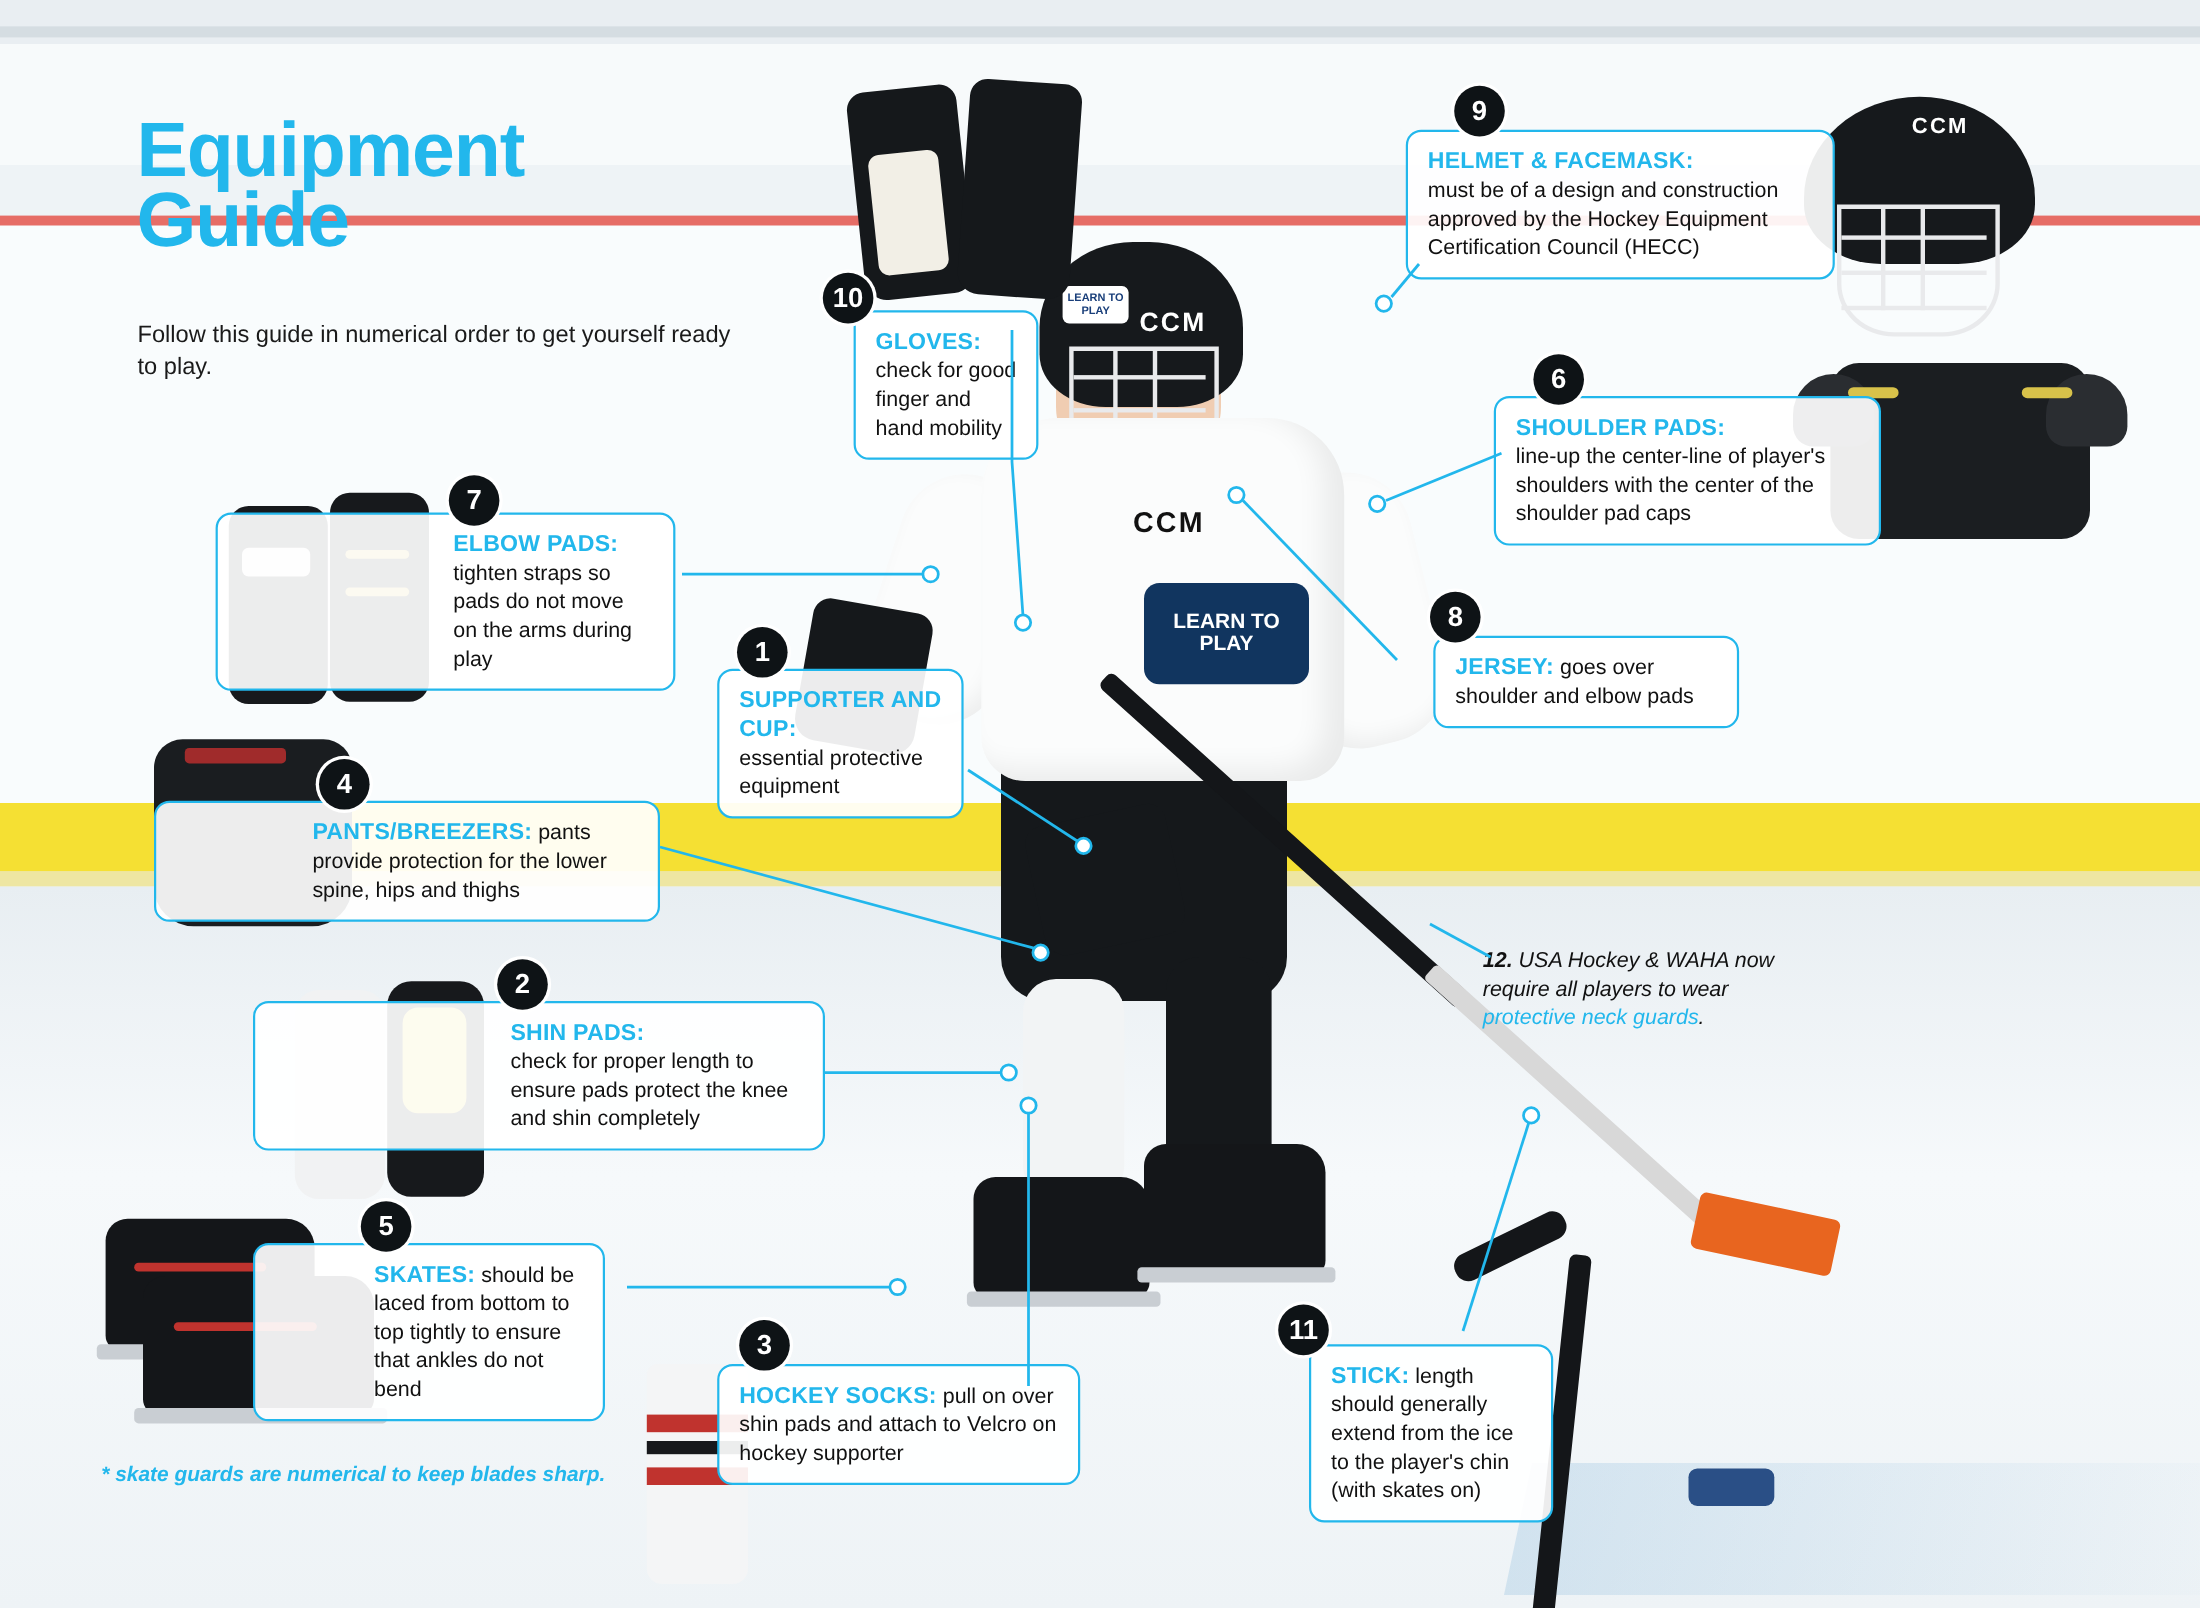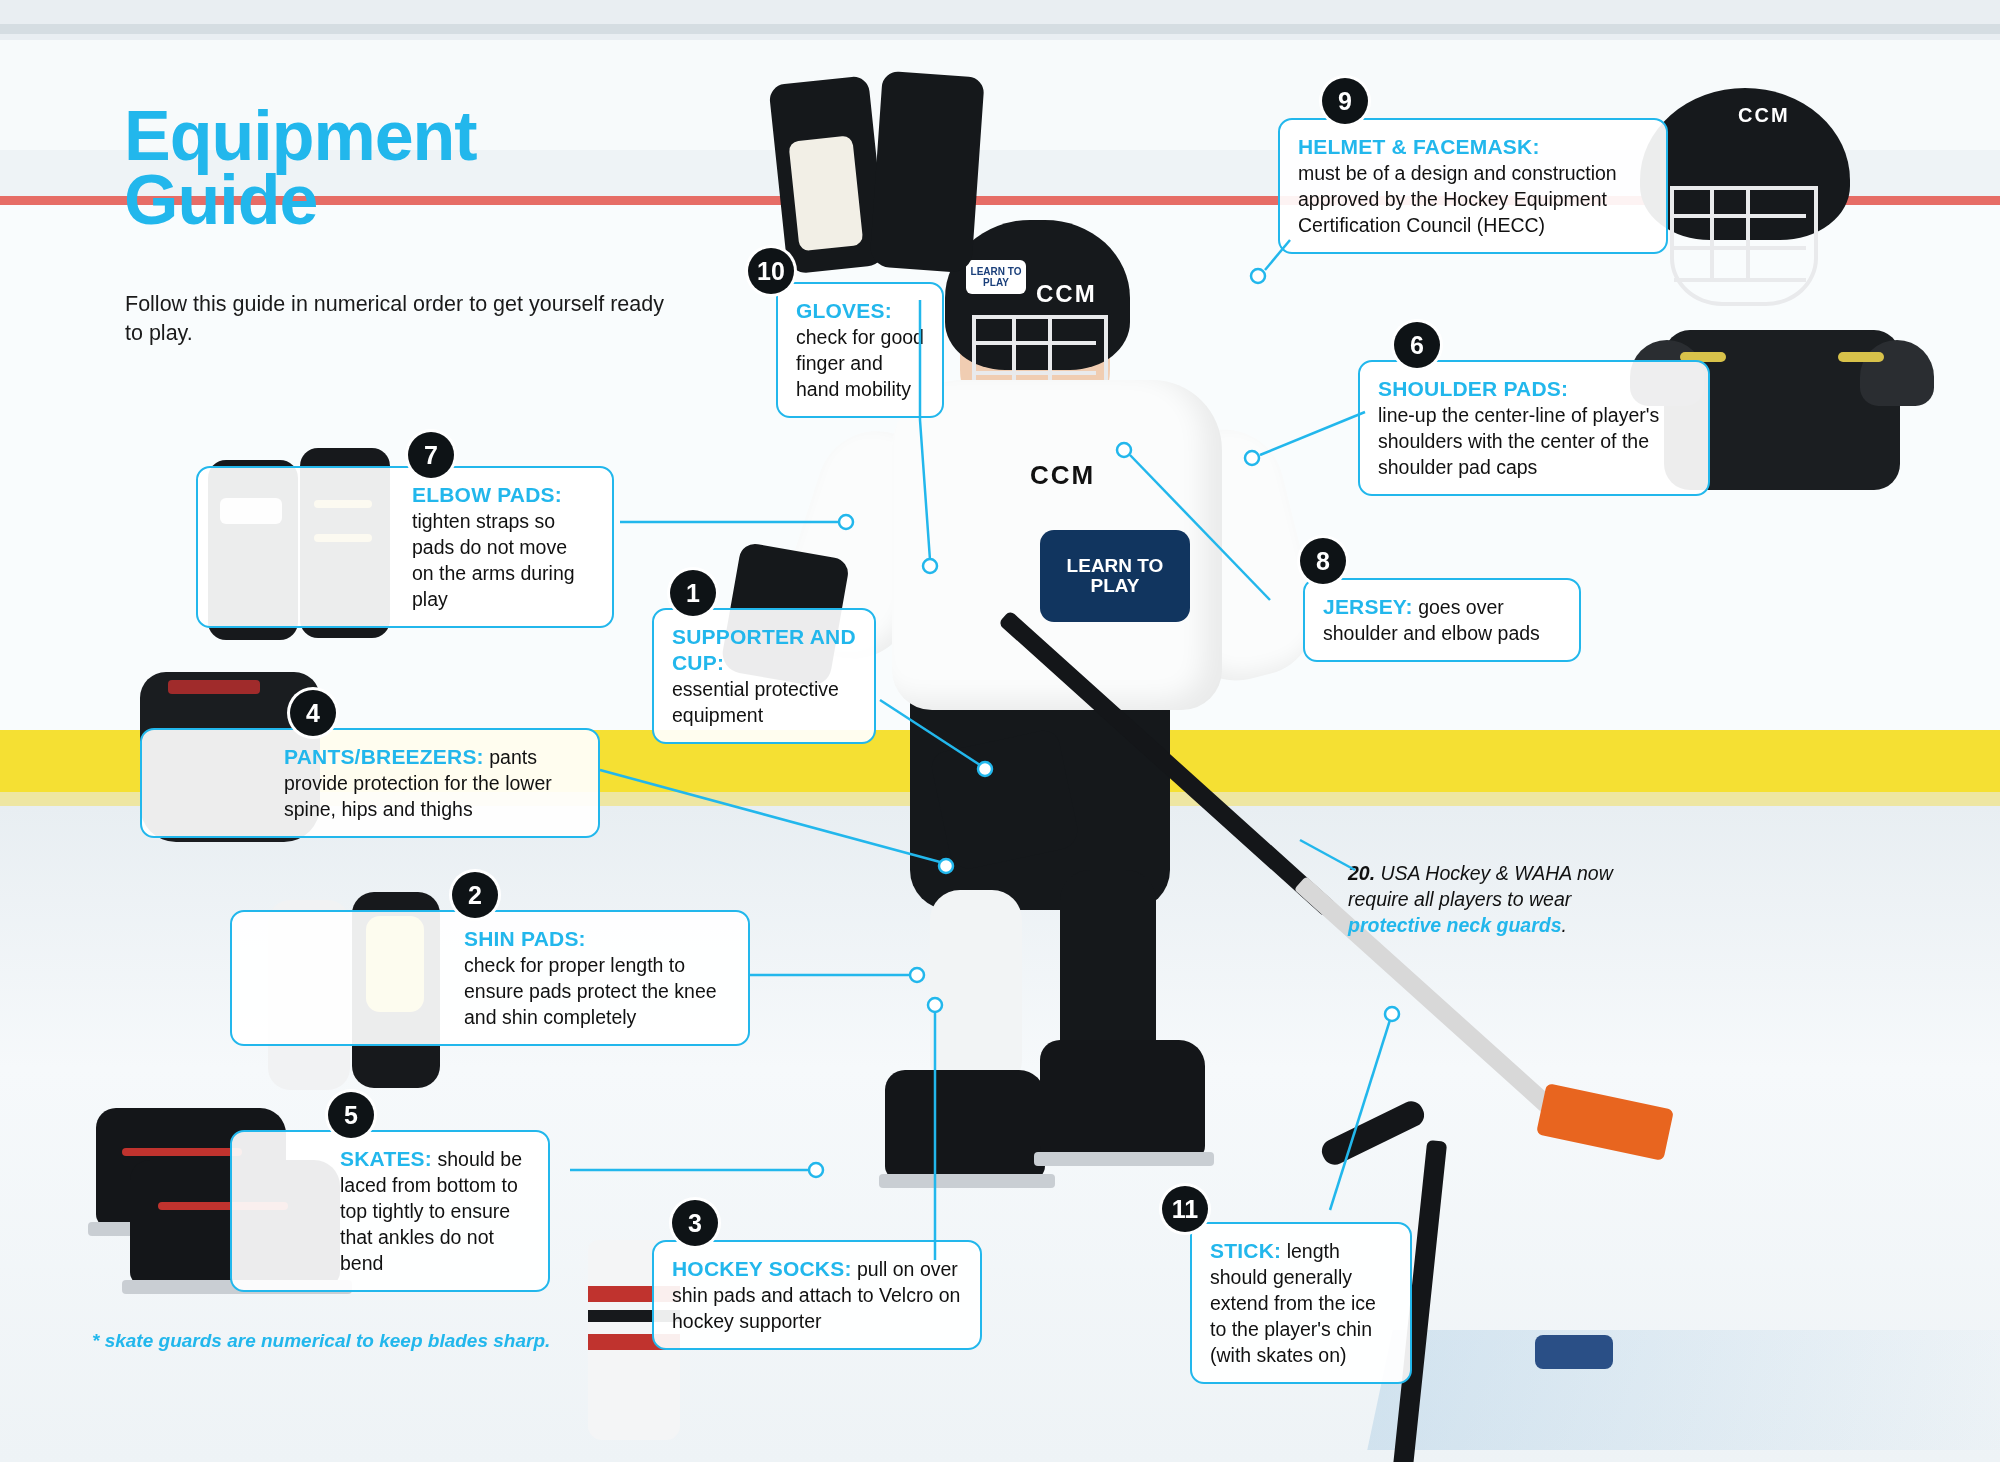--- a/index.html
+++ b/index.html
@@ -88,21 +88,21 @@
   .neck-note {
     position: absolute;
     left: 1348px; top: 860px;
     width: 300px;
     font-size: 19.5px;
     line-height: 26px;
     font-style: italic;
     color: #111;
   }
   .neck-note .num { color: #111; font-weight: bold; font-style: italic; }
-  .neck-note .hl { color: #22b7ec; font-weight: bold; font-style: italic; }
+  .neck-note .hl { color: #22b7ec; font-weight: normal; font-style: italic; }
 
   
   .callout {
     position: absolute;
     border: 2.5px solid #22b7ec;
     border-radius: 14px;
     background: rgba(255,255,255,0.92);
     box-sizing: border-box;
     padding: 14px 18px 14px 18px;
     font-size: 19.5px;
@@ -440,21 +440,21 @@
     <div>Guide</div>
   </div>
 
   <div class="intro">
     <p>Follow this guide in numerical order to get yourself ready to play.</p>
   </div>
 
   <div class="footnote">* skate guards are numerical to keep blades sharp.</div>
 
   <div class="neck-note">
-    <span class="num">20.</span><span> USA Hockey &amp; WAHA now require all players to wear </span><span class="hl">protective neck guards</span><span>.</span>
+    <span class="num">12.</span><span> USA Hockey &amp; WAHA now require all players to wear </span><span class="hl">protective neck guards</span><span>.</span>
   </div>
 
   <div class="badge" style="left:748px; top:248px;">10</div>
   <div class="callout" style="left:776px; top:282px; width:168px;">
     <div class="hd">GLOVES:</div>
     <div class="body">check for good finger and hand mobility</div>
   </div>
 
   <div class="badge" style="left:1322px; top:78px;">9</div>
   <div class="callout" style="left:1278px; top:118px; width:390px;">

